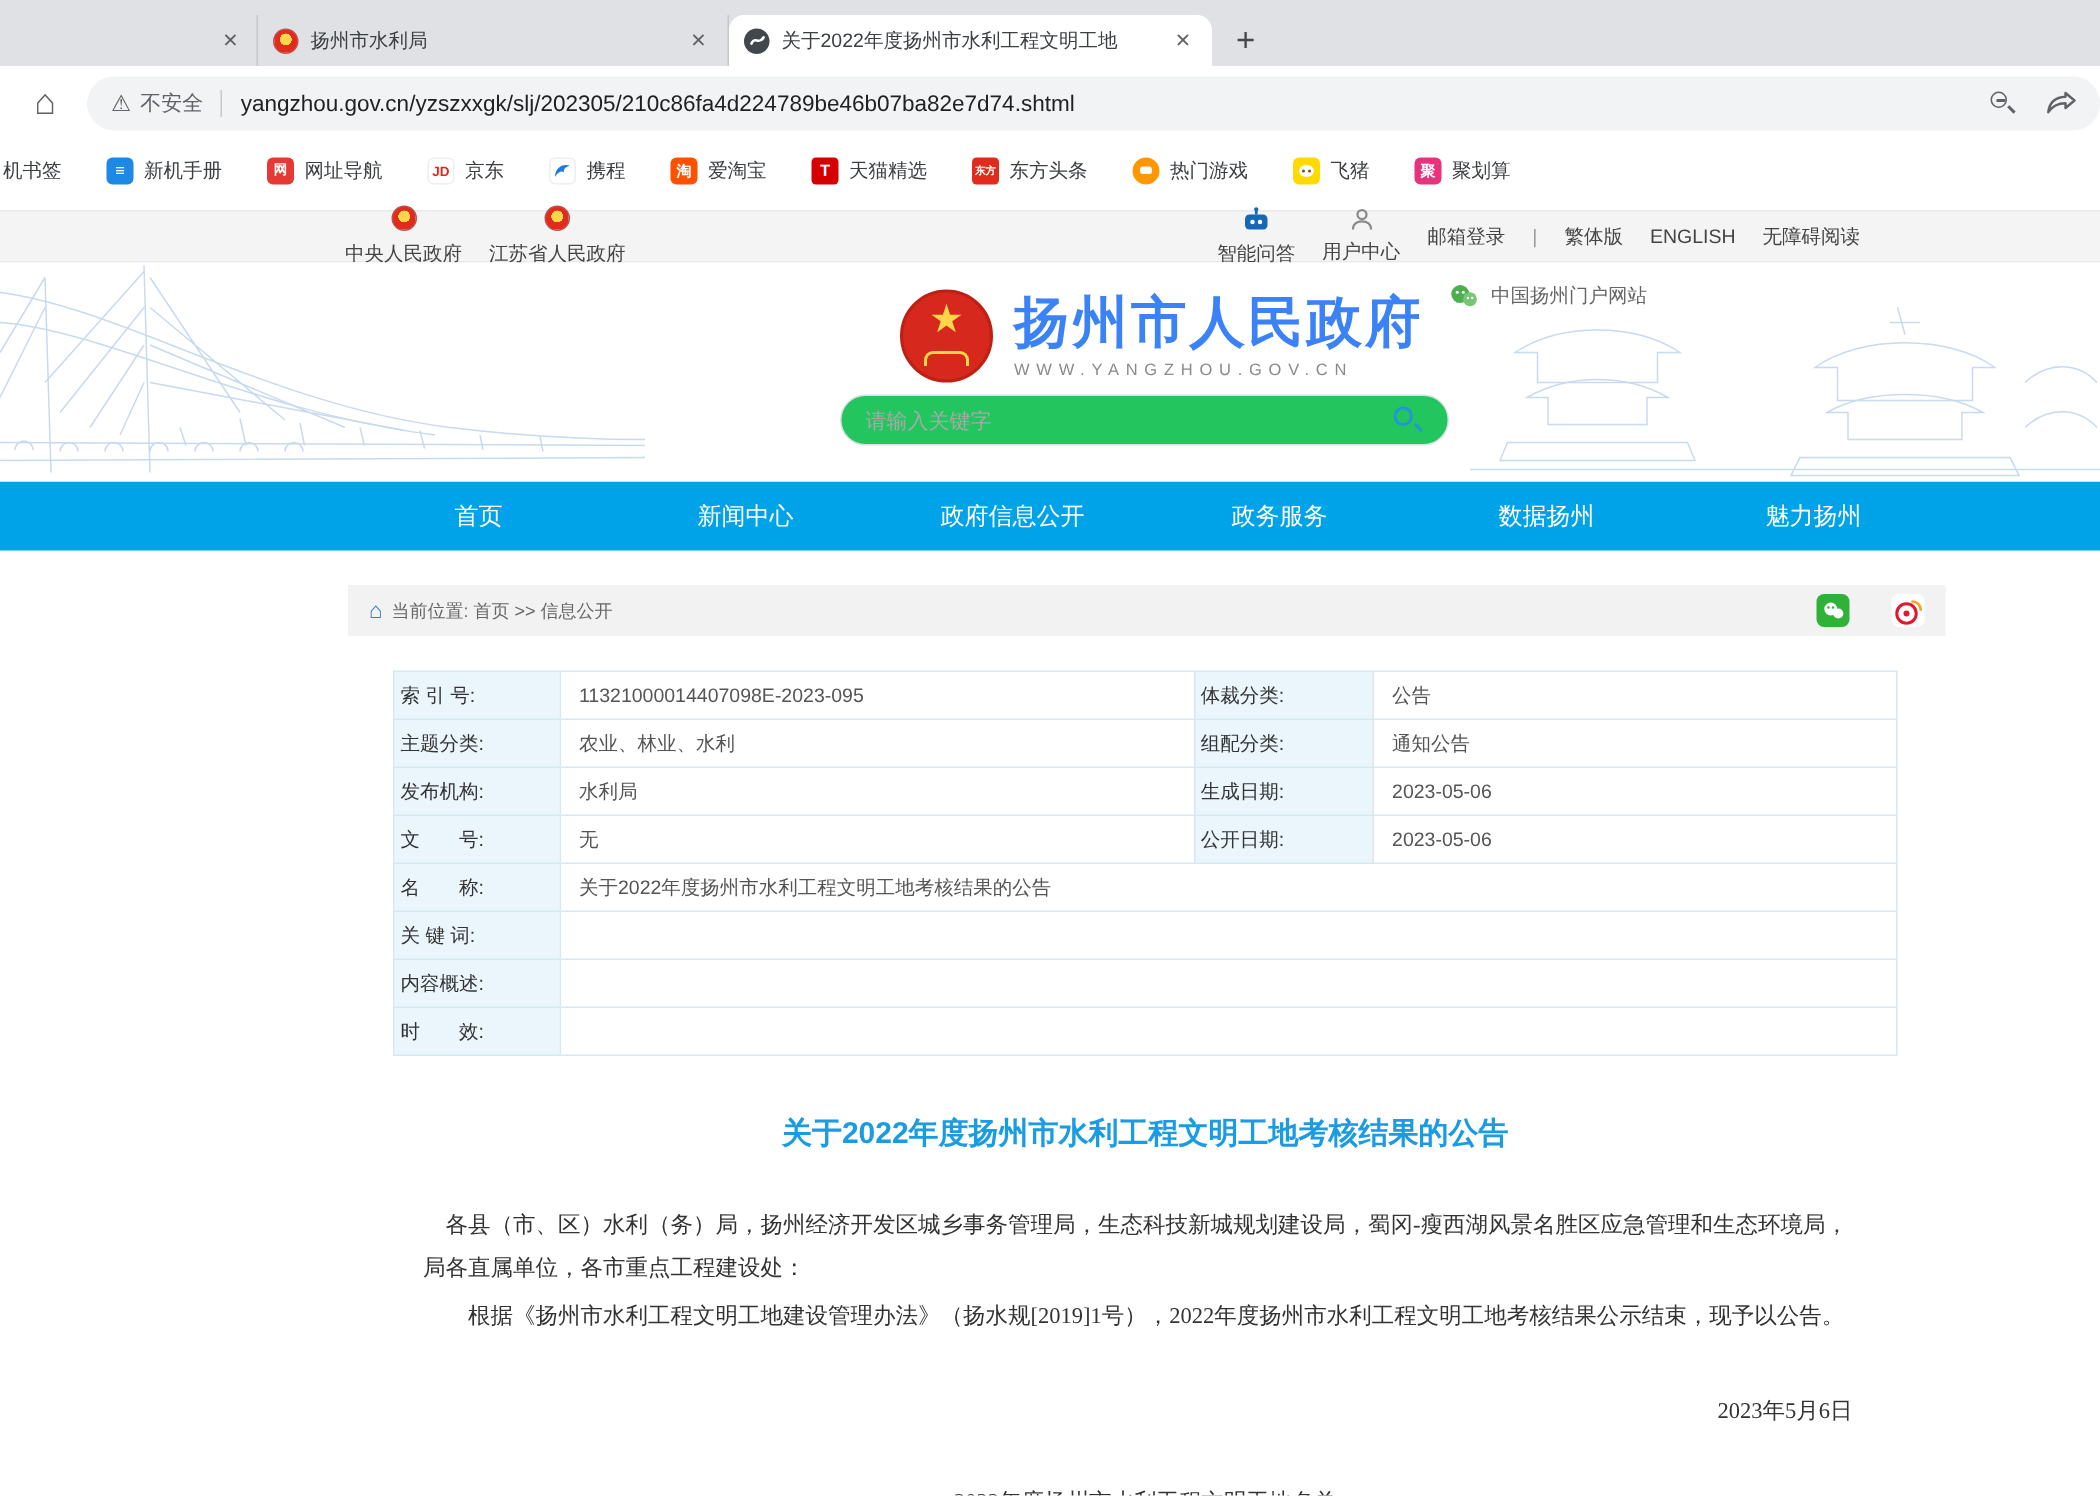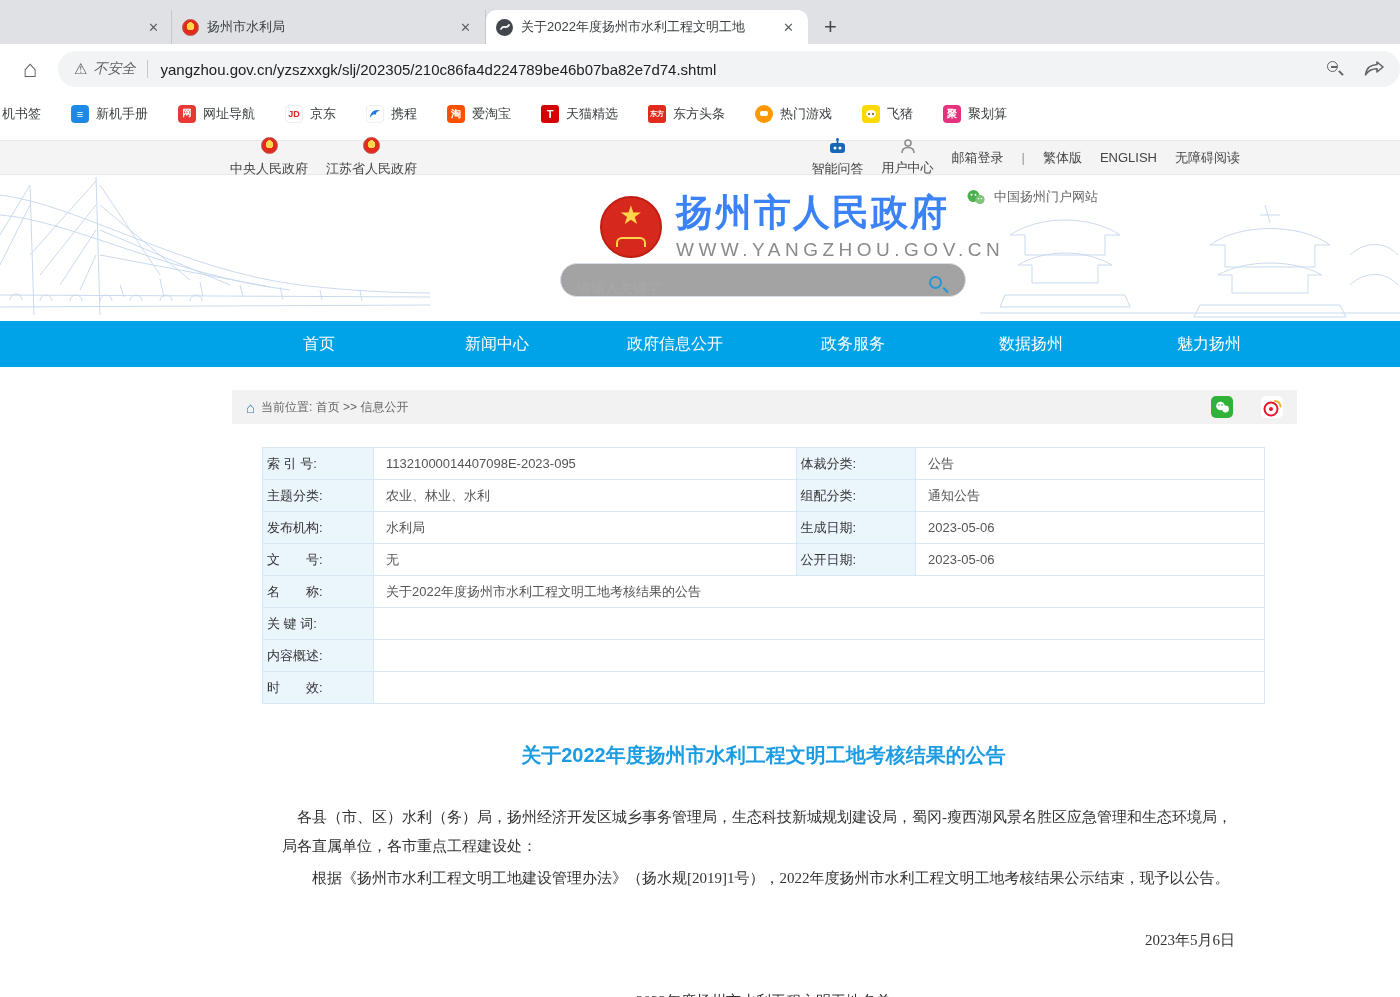--- a/index.html
+++ b/index.html
@@ -21,21 +21,21 @@
     background:radial-gradient(circle at 50% 42%, #ffd54a 0 34%, #e02b1d 35% 100%);
     border:1px solid #c0504d; }
   .tab-logo { width:17px; height:17px; border-radius:50%; background:#42474d; flex:0 0 17px;
     display:flex; align-items:center; justify-content:center; }
 
   .addr-row { height:50px; background:#fff; display:flex; align-items:center; padding:0 0 0 10px; }
   .home-ico { font-size:24px; color:#5f6368; width:40px; text-align:center; cursor:pointer; }
   .omnibox { flex:1; height:36px; margin-left:8px; background:#f1f3f4; border-radius:18px;
     display:flex; align-items:center; padding:0 16px; }
   .warn { color:#5f6368; font-size:15px; margin-right:6px; }
-  .sec-text { color:#5f6368; font-size:14px;font-style:italic; }
+  .sec-text { color:#5f6368; font-size:14px; }
   .omni-div { width:1px; height:18px; background:#c6c8cb; margin:0 12px; }
   .url { color:#202124; font-size:15px; white-space:nowrap; overflow:hidden; flex:1; }
   .omni-icons { display:flex; align-items:center; gap:20px; margin-left:auto; color:#5f6368; }
   .magzoom { position:relative; width:18px; height:18px; }
   .magzoom b { position:absolute; left:1px; top:1px; width:11px; height:11px;
     border:1.8px solid #5f6368; border-radius:50%; }
   .magzoom i { position:absolute; left:4.5px; top:6px; width:6px; height:1.8px; background:#5f6368; }
   .magzoom u { position:absolute; left:12px; top:12px; width:6px; height:1.8px; background:#5f6368;
     transform:rotate(45deg); }
 
@@ -75,25 +75,25 @@
   .deco { position:absolute; top:0; opacity:.9; }
   .deco-left { left:0; } .deco-right { right:0; }
   .logo-wrap { position:absolute; left:600px; top:18px; display:flex; align-items:center; gap:14px; }
   .emblem-big { width:62px; height:62px; border-radius:50%; background:#d6281c; position:relative;
     border:2px solid #c01f14; flex:0 0 62px; }
   .emblem-big s { position:absolute; left:0; right:0; top:2px; text-align:center; color:#ffd54a;
     font-size:26px; text-decoration:none; }
   .emblem-big u { position:absolute; left:14px; right:14px; bottom:9px; height:10px;
     border:2px solid #ffd54a; border-bottom:none; border-radius:6px 6px 0 0; text-decoration:none; }
   .site-name { font-size:37px; font-weight:bold; color:#3b82f6; letter-spacing:2px; line-height:1.1; }
-  .site-url { font-size:19px; color:#8a8a8a; letter-spacing:4.5px; margin-top:5px; }
+  .site-url { font-size:11px; color:#8a8a8a; letter-spacing:4.5px; margin-top:5px; }
   .portal { position:absolute; left:966px; top:13px; display:flex; align-items:center; gap:8px;
     font-size:13px; color:#666; }
-  .searchbox { position:absolute; left:560px; top:88px; width:406px; height:34px; background:#a3a3a3;
-    border:1px solid #d9dfe6; border-radius:18px; display:flex; align-items:flex-end; padding:0 16px; }
+  .searchbox { position:absolute; left:560px; top:88px; width:406px; height:34px; background:#22c55e;
+    border:1px solid #d9dfe6; border-radius:18px; display:flex; align-items:center; padding:0 16px; }
   .searchbox input { border:none; outline:none; flex:1; font-size:14px; color:#333; background:transparent; }
   .searchbox input::placeholder { color:#a9a9a9; }
   .mag-blue { position:relative; width:22px; height:22px; cursor:pointer; }
   .mag-blue b { position:absolute; left:2px; top:2px; width:13px; height:13px;
     border:2.4px solid #2196d9; border-radius:50%; }
   .mag-blue u { position:absolute; left:15px; top:15px; width:7px; height:2.4px; background:#2196d9;
     transform:rotate(45deg); border-radius:2px; }
 
   
   .nav { height:46px; background:#00a2e8; }

